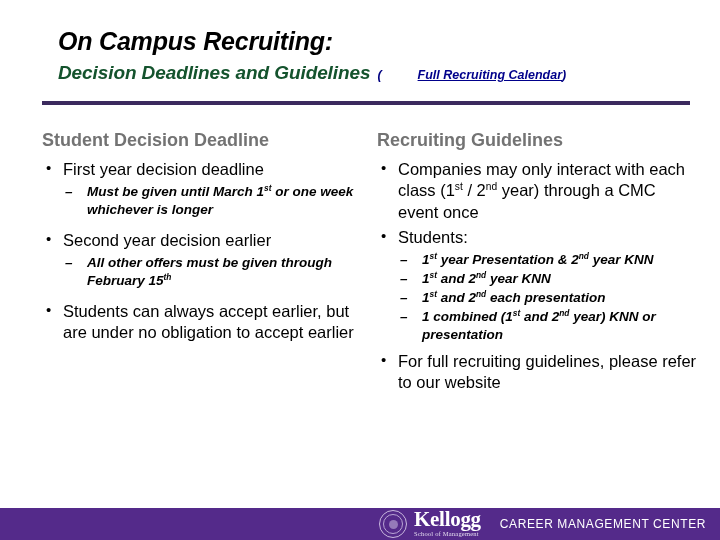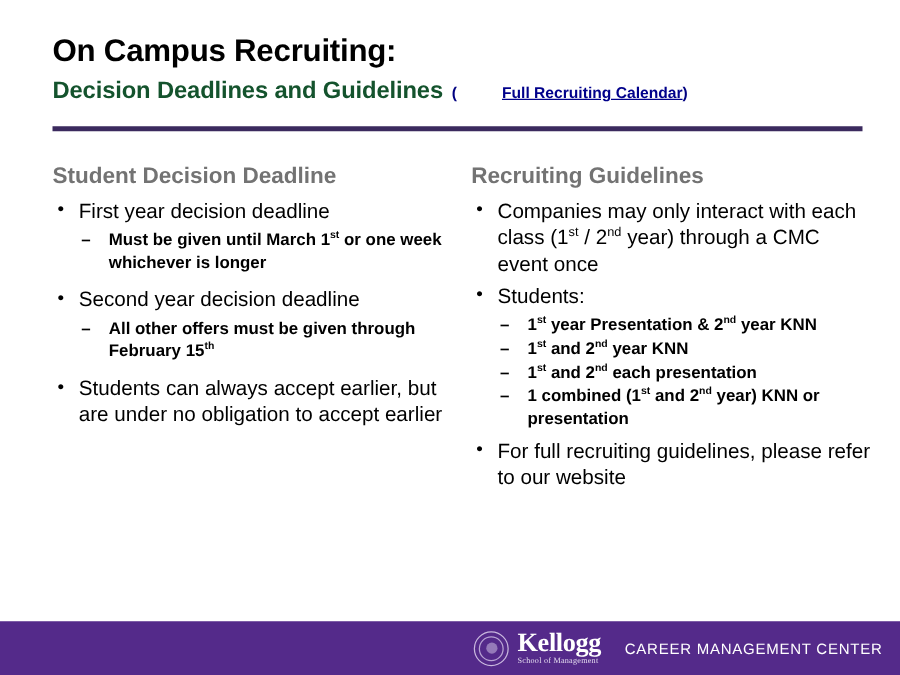--- a/index.html
+++ b/index.html
@@ -18,23 +18,24 @@
 
   .slide {
     position: absolute;
     inset: 0;
     background: #ffffff;
   }
 
   
   .title-block {
     position: absolute;
-    left: 42px;
+    left: 58px;
     top: 28px;
     width: 652px;
+    font-style: italic;
   }
   .title-main {
     font-size: 25px;
     font-weight: bold;
     letter-spacing: -0.2px;
     line-height: 1.08;
     color: #000000;
     white-space: nowrap;
   }
   .title-sub-row {
@@ -108,20 +109,21 @@
     left: 4px;
     top: -1px;
     font-size: 15px;
     line-height: 1.3;
   }
 
   ul.lvl2 {
     list-style: none;
     margin: 3px 0 4px 0;
     padding: 0;
+    font-style: italic;
   }
   li.b2 {
     position: relative;
     padding-left: 24px;
     font-size: 13.5px;
     font-weight: bold;
     line-height: 1.32;
     margin-bottom: 1px;
     color: #000000;
   }
@@ -142,21 +144,21 @@
     vertical-align: super;
     line-height: 0;
   }
 
   
   .footer {
     position: absolute;
     left: 0;
     right: 0;
     bottom: 0;
-    height: 43px;
+    height: 32px;
     background: #542A8A;
     display: flex;
     align-items: center;
     justify-content: flex-end;
     padding-right: 14px;
     box-sizing: border-box;
   }
   .brand {
     display: flex;
     align-items: center;
@@ -241,21 +243,21 @@
     <ul class="lvl1">
 
       <li class="b1">
         <span class="txt">First year decision deadline</span>
         <ul class="lvl2">
           <li class="b2"><span>Must be given until March 1</span><sup>st</sup><span> or one week whichever is longer</span></li>
         </ul>
       </li>
 
       <li class="b1 gap-top">
-        <span class="txt">Second year decision deadline</span>
+        <span class="txt">Second year decision earlier</span>
         <ul class="lvl2">
           <li class="b2"><span>All other offers must be given through February 15</span><sup>th</sup><span></span></li>
         </ul>
       </li>
 
       <li class="b1 gap-top">
         <span class="txt">Students can always accept earlier, but are under no obligation to accept earlier</span>
       </li>
 
     </ul>

